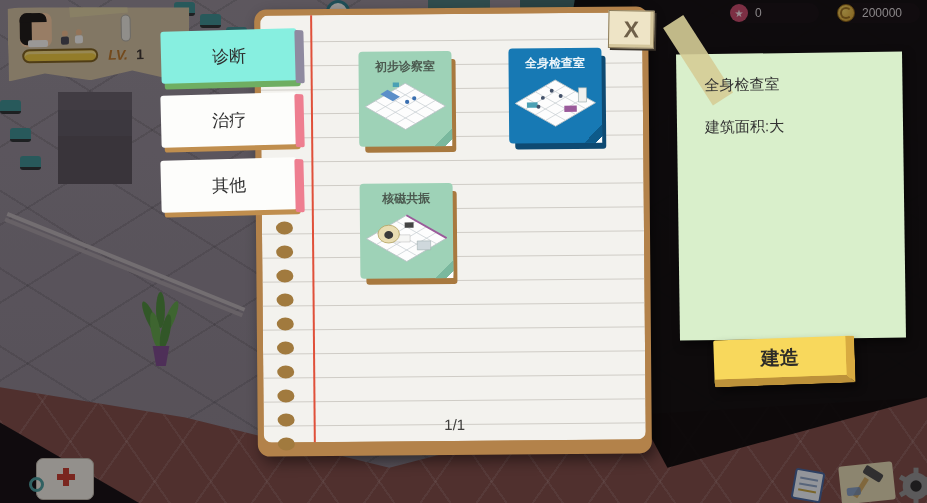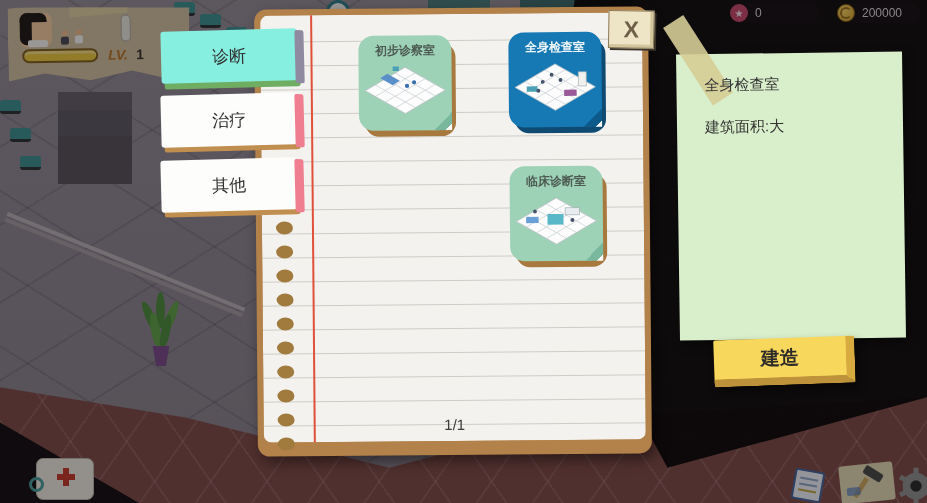--- a/index.html
+++ b/index.html
@@ -113,21 +113,21 @@
   .page-indicator{position:absolute;left:0;right:0;top:402px;text-align:center;
     font-size:15px;color:#3f3e3c;}
 
   .close-btn{position:absolute;left:354px;top:4px;width:46px;height:38px;z-index:12;
     background:#eee4c6;border:1px solid #8a7a58;transform:rotate(1.5deg);
     box-shadow:2px 2px 0 #3a332a, inset -3px -3px 0 #d4c69c;
     display:flex;align-items:center;justify-content:center;
     font-size:23px;font-weight:bold;color:#6f6049;cursor:pointer;}
 
   
-  .card{position:absolute;width:93px;height:95px;border-radius:15px;cursor:pointer;}
+  .card{position:absolute;width:93px;height:95px;border-radius:4px;cursor:pointer;margin-top:16px;}
   .card-green{background:#9ed2b7;box-shadow:5px 7px 0 -1px #a8793f;}
   .card-blue{background:#1779b4;box-shadow:5px 7px 0 -1px #0e4a72;}
   .card .card-title{position:absolute;top:7px;left:0;right:0;text-align:center;
     font-size:12px;font-weight:bold;}
   .card-green .card-title{color:#4c5a50;}
   .card-blue .card-title{color:#eef6fa;}
   .card svg.iso{position:absolute;left:2px;top:22px;width:89px;height:66px;}
   .fold{position:absolute;right:0;bottom:0;width:18px;height:18px;}
   .card-green .fold{background:linear-gradient(315deg,#fdfdfd 0 18%,#7ab89e 18% 50%,transparent 50%);}
   .card-blue .fold{background:linear-gradient(315deg,#fdfdfd 0 18%,#0d5a8a 18% 50%,transparent 50%);}
@@ -298,34 +298,35 @@
         <rect x="60" y="38" width="14" height="7" fill="#9a5a9a"></rect>
         <rect x="18" y="34" width="12" height="6" fill="#4aa0b4"></rect>
         <circle cx="36" cy="29" r="2.2" fill="#44526a"></circle>
         <circle cx="46" cy="21" r="2.2" fill="#44526a"></circle>
         <circle cx="56" cy="27" r="2.2" fill="#44526a"></circle>
         <circle cx="31" cy="39" r="2.2" fill="#44526a"></circle>
       </svg>
       <i class="fold"></i>
     </div>
 
-
-    <div class="card card-green card4">
-      <div class="card-title">临床诊断室</div>
+    <div class="card card-green card3">
+      <div class="card-title">核磁共振</div>
       <svg class="iso" viewBox="0 0 100 70">
         <polygon points="50,9 95,35 50,61 5,35" fill="#fdfdfd" stroke="#b9c2c6" stroke-width="1"></polygon>
         <path d="M38.75,15.5 L83.75,41.5 M27.5,22 L72.5,48 M16.25,28.5 L61.25,54.5 M61.25,15.5 L16.25,41.5 M72.5,22 L27.5,48 M83.75,28.5 L38.75,54.5" stroke="#c6cdd1" stroke-width=".8"></path>
-        <polygon points="40,27 58,27 58,39 40,39" fill="#58b8c8"></polygon>
-        <rect x="16" y="30" width="14" height="7" fill="#6a9fd8"></rect>
-        <rect x="60" y="20" width="16" height="8" fill="#e8ecf0" stroke="#9aa" stroke-width=".7"></rect>
-        <circle cx="26" cy="24" r="2.2" fill="#44526a"></circle>
-        <circle cx="68" cy="34" r="2.2" fill="#44526a"></circle>
+        <path d="M50,9 L95,35" stroke="#9a5a9a" stroke-width="2.2"></path>
+        <rect x="30" y="31" width="24" height="8" fill="#f6f6f4" stroke="#bbb" stroke-width=".6"></rect>
+        <ellipse cx="30" cy="30" rx="12" ry="10" fill="#e9ddb2" stroke="#b8a86a" stroke-width="1"></ellipse>
+        <ellipse cx="30" cy="31" rx="5" ry="4.4" fill="#3a3a3a"></ellipse>
+        <rect x="62" y="38" width="15" height="10" fill="#cfd8dc" stroke="#9aa" stroke-width=".6"></rect>
+        <rect x="48" y="17" width="10" height="6" fill="#444"></rect>
       </svg>
       <i class="fold"></i>
     </div>
+
 
     <div class="close-btn">
       <span>X</span>
     </div>
   </div>
 
   <div class="tab tab1 tab-active">
     <span>诊断</span>
   </div>
   <div class="tab tab2">

